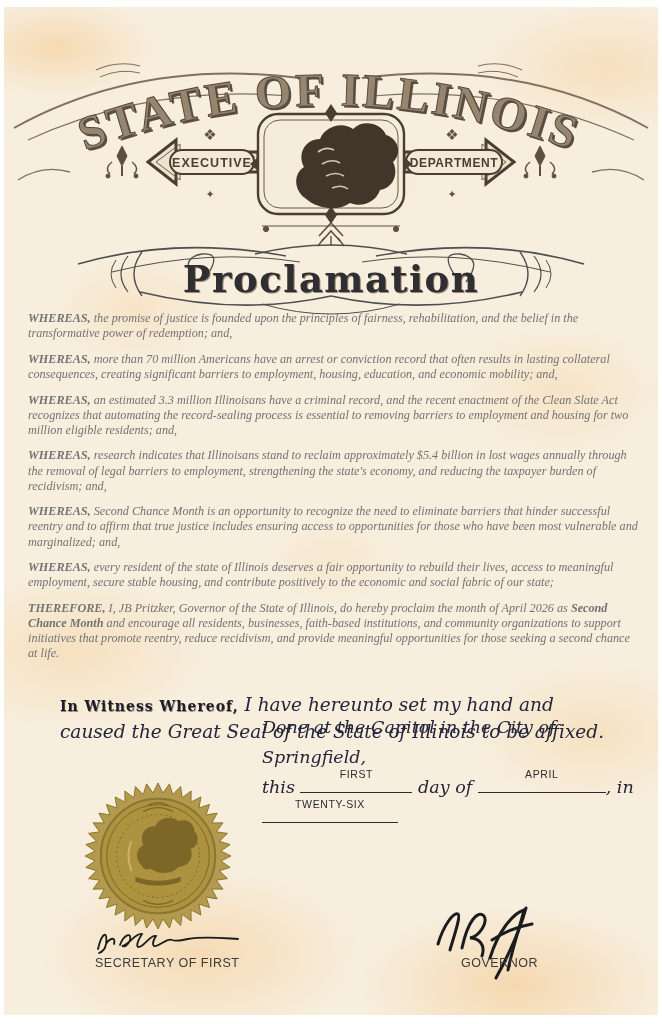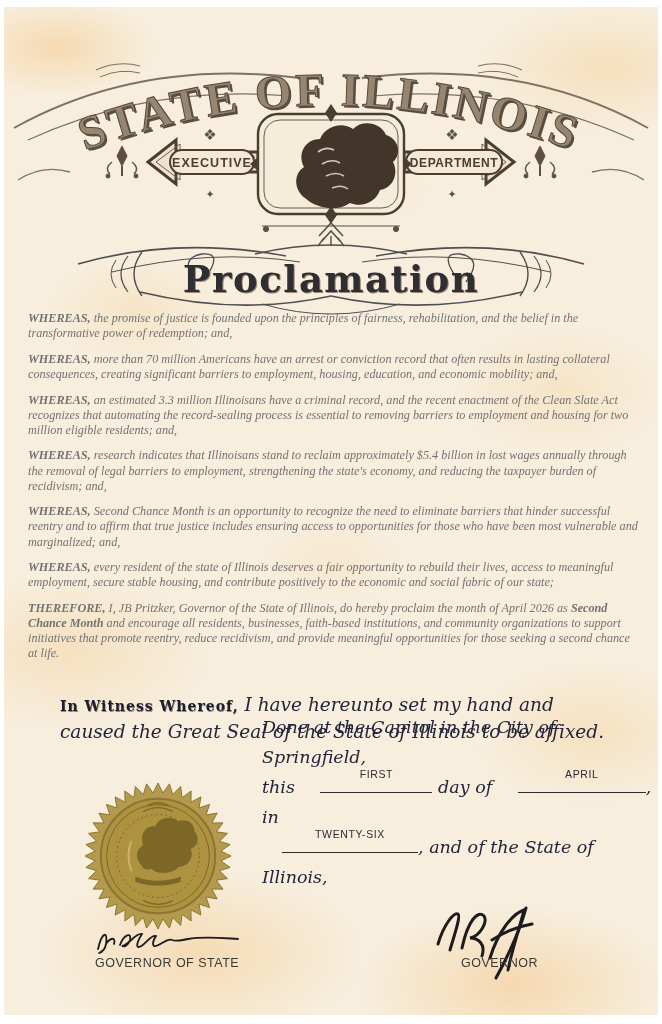--- a/index.html
+++ b/index.html
@@ -30,21 +30,21 @@
 
   .witness{position:absolute;left:60px;top:692px;width:560px;color:#24243a;}
   .witness .bl{font-family:"DejaVu Serif",serif;font-weight:bold;font-size:14px;
     letter-spacing:1px;color:#1d1d2e;text-shadow:.6px .6px 0 #9a8a74;}
   .witness .scr{font-family:"DejaVu Serif",serif;font-style:italic;font-size:18.5px;
     line-height:1.45;}
 
   .execution{position:absolute;left:262px;top:712px;width:392px;color:#24243a;
     font-family:"DejaVu Serif",serif;font-style:italic;font-size:17.5px;line-height:30px;}
   .blank{display:inline-block;position:relative;border-bottom:1.6px solid #2b2b2b;
-    height:15px;vertical-align:baseline;margin-left:20px;}
+    height:15px;vertical-align:baseline;}
   .blank .fill{position:absolute;left:50%;bottom:3px;transform:translateX(-50%);
     font-family:"Liberation Sans",sans-serif;font-style:normal;font-size:10.5px;
     letter-spacing:.6px;color:#2b2b33;white-space:nowrap;}
   .b1{width:112px;} .b2{width:128px;text-decoration:underline;} .b3{width:136px;} .b4{width:150px;}
 
   .seal-svg{position:absolute;left:84px;top:782px;}
   .sig-svg{position:absolute;}
   .sig-label{position:absolute;font-family:"Liberation Sans",sans-serif;font-size:12.5px;
     letter-spacing:.5px;color:#3a3a3a;}
   .sec-label{left:95px;top:956px;}
@@ -171,21 +171,21 @@
 
   <div class="execution">
     <div>Done at the Capitol in the City of Springfield,</div>
     <div>
       <span>this</span>
       <span class="blank b1"><span class="fill">FIRST</span></span>
       <span>day of</span>
       <span class="blank b2"><span class="fill">APRIL</span></span><span>, in</span>
     </div>
     <div>
-      <span class="blank b3"><span class="fill">TWENTY-SIX</span></span><span>, and of the State of Illinois,</span>
+      <span class="blank b3"><span class="fill">TWENTY-SIX</span></span>
     </div>
   </div>
 
   <svg class="seal-svg" width="148" height="148" viewBox="0 0 150 150">
     <polygon points="149.0,75.0 138.8,80.0 148.1,86.6 137.2,89.9 145.4,97.9 134.1,99.5 140.9,108.6 129.6,108.4 134.9,118.5 123.7,116.6 127.3,127.3 116.6,123.7 118.5,134.9 108.4,129.6 108.6,140.9 99.5,134.1 97.9,145.4 89.9,137.2 86.6,148.1 80.0,138.8 75.0,149.0 70.0,138.8 63.4,148.1 60.1,137.2 52.1,145.4 50.5,134.1 41.4,140.9 41.6,129.6 31.5,134.9 33.4,123.7 22.7,127.3 26.3,116.6 15.1,118.5 20.4,108.4 9.1,108.6 15.9,99.5 4.6,97.9 12.8,89.9 1.9,86.6 11.2,80.0 1.0,75.0 11.2,70.0 1.9,63.4 12.8,60.1 4.6,52.1 15.9,50.5 9.1,41.4 20.4,41.6 15.1,31.5 26.3,33.4 22.7,22.7 33.4,26.3 31.5,15.1 41.6,20.4 41.4,9.1 50.5,15.9 52.1,4.6 60.1,12.8 63.4,1.9 70.0,11.2 75.0,1.0 80.0,11.2 86.6,1.9 89.9,12.8 97.9,4.6 99.5,15.9 108.6,9.1 108.4,20.4 118.5,15.1 116.6,26.3 127.3,22.7 123.7,33.4 134.9,31.5 129.6,41.6 140.9,41.4 134.1,50.5 145.4,52.1 137.2,60.1 148.1,63.4 138.8,70.0" fill="#b49a4c" stroke="#8a7433" stroke-width="1"></polygon>
     <circle cx="75" cy="75" r="58" fill="#ad923f" stroke="#8a7433" stroke-width="2"></circle>
     <circle cx="75" cy="75" r="52" fill="none" stroke="#7c6728" stroke-width="1"></circle>
     <circle cx="75" cy="75" r="42" fill="none" stroke="#7c6728" stroke-width="1" stroke-dasharray="2,3"></circle>
     <g fill="#7c6728">
       <path d="M58,84 C52,78 52,68 60,64 C56,54 62,44 72,45 C76,36 88,33 96,40 C104,36 112,42 112,50 C118,56 115,66 108,68 C112,76 106,86 96,86 C90,94 74,94 68,88 C64,90 60,88 58,84 Z"></path>
@@ -196,21 +196,21 @@
     <path d="M48,60 q-6,14 0,30" stroke="#d8c382" stroke-width="2" fill="none" opacity="0.7"></path>
   </svg>
 
   <svg class="sig-svg" style="left:92px;top:922px;" width="152" height="34" viewBox="0 0 152 34">
     <g stroke="#1c1c1c" stroke-width="1.8" fill="none" stroke-linecap="round">
       <path d="M6,27 C10,10 16,8 14,22 C13,28 10,30 7,31 M14,22 C18,16 24,14 22,22"></path>
       <path d="M28,23 C32,12 40,10 38,18 C36,24 32,25 30,24 C36,24 44,10 50,12 C46,18 44,24 46,25 C52,26 58,12 64,14 C60,20 60,25 64,24 C70,22 76,16 80,18 C84,20 90,18 96,17"></path>
       <path d="M96,17 C112,14 130,16 146,17"></path>
     </g>
   </svg>
-  <div class="sig-label sec-label">GOVERNOR OF STATE</div>
+  <div class="sig-label sec-label">SECRETARY OF FIRST</div>
 
   <svg class="sig-svg" style="left:428px;top:892px;" width="126" height="88" viewBox="0 0 126 88">
     <g stroke="#1c1c1c" stroke-width="3" fill="none" stroke-linecap="round">
       <path d="M10,52 C16,32 26,20 30,22 C33,24 26,44 22,58"></path>
       <path d="M34,56 C40,28 50,18 56,24 C60,30 52,44 42,46 C50,46 58,52 54,64"></path>
       <path d="M62,66 C70,40 84,22 96,18 C92,34 84,58 80,78"></path>
       <path d="M64,48 C76,40 92,34 104,32"></path>
       <path d="M98,16 C92,38 80,64 68,86"></path>
     </g>
   </svg>

